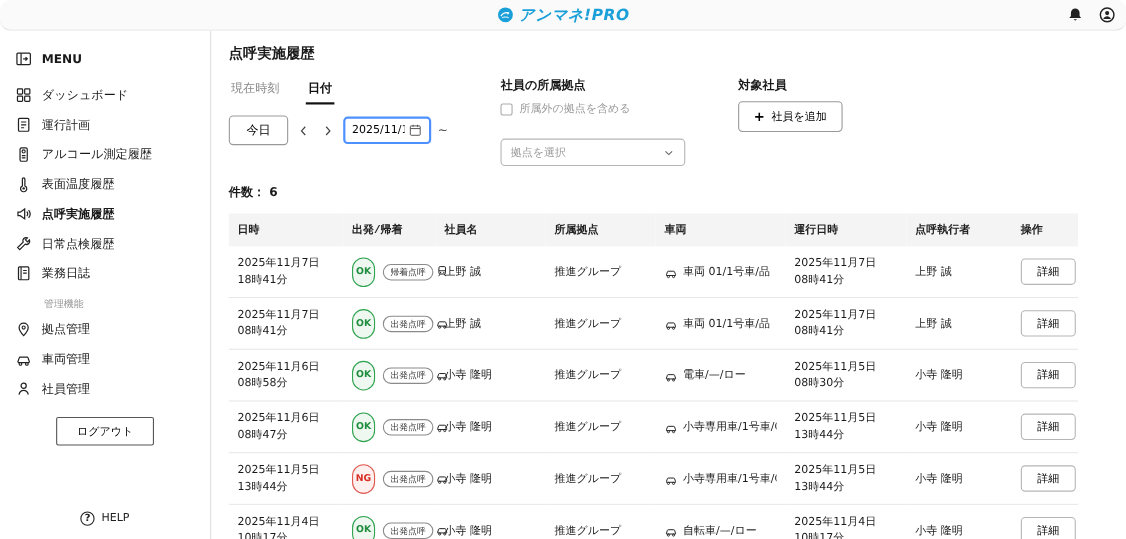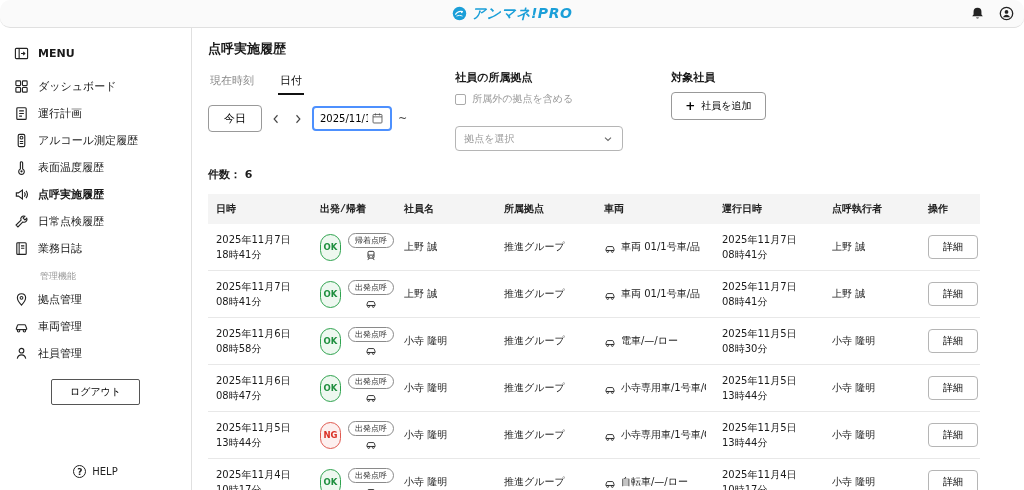--- a/index.html
+++ b/index.html
@@ -29,21 +29,21 @@
   .logout-btn { margin:12px auto 0; border:1px solid #555; background:#fff; padding:5px 18px; font-size:10px; border-radius:2px; cursor:pointer; }
   .help { margin-top:auto; display:flex; align-items:center; gap:6px; justify-content:center; padding:12px; font-size:10px; color:#222; cursor:pointer; }
   .qmark { width:13px; height:13px; border:1.3px solid #222; border-radius:50%; display:inline-flex; align-items:center; justify-content:center; font-size:9px; font-weight:bold; }
 
   
   .main { flex:1; padding:12px 24px 0 16px; overflow:hidden; }
   .page-title { font-size:13px; font-weight:bold; margin-bottom:12px; }
   .filters { display:flex; gap:48px; align-items:flex-start; }
   .tabs { display:flex; gap:22px; margin-bottom:10px; }
   .tab { padding:3px 2px 5px; color:#888; cursor:pointer; font-size:11px; border-bottom:2px solid transparent; }
-  .tab.active { color:#111; font-weight:normal; border-bottom:2px solid #111;text-align:right; }
+  .tab.active { color:#111; font-weight:bold; border-bottom:2px solid #111;text-align:right; }
   .date-row { display:flex; align-items:center; gap:6px; }
   .btn { border:1px solid #999; background:#fff; border-radius:4px; padding:5px 15px; font-size:11px; cursor:pointer; }
   .chev-btn { border:none; background:none; padding:2px 2px; cursor:pointer; display:flex; }
   .date-input { display:flex; align-items:center; border:1px solid #b5b5b5; border-radius:4px; height:25px; padding:0 6px; width:80px; background:#fff; gap:3px; }
   .date-input.focused { border:2px solid #4d90fe; }
   .date-input input { border:none; outline:none; width:100%; font-size:10px; font-family:inherit; background:transparent; }
   .tilde { color:#444; font-size:11px; }
   .flabel { font-weight:bold; margin-bottom:7px; font-size:11px; }
   .chk-row { display:flex; align-items:center; gap:6px; color:#999; font-size:10px; margin-bottom:7px; cursor:pointer; }
   .checkbox { width:11px; height:11px; border:1px solid #aaa; border-radius:2px; background:#fff; flex:none; }
@@ -54,21 +54,21 @@
 
   
   table { border-collapse:collapse; width:772px; table-layout:fixed; font-size:10px; }
   thead th { background:#f4f4f4; text-align:left; padding:8px 8px; font-weight:bold; color:#222; font-size:10px;font-family:Liberation Mono, monospace; }
   tbody td { padding:8px 8px; border-bottom:1px solid #e8e8e8; vertical-align:middle; }
   .dt span { display:block; line-height:1.5; }
   .status-wrap { display:flex; align-items:center; gap:7px; }
   .pill { display:inline-flex; align-items:center; justify-content:center; min-width:21px; height:27px; border-radius:999px; font-size:8.5px; font-weight:bold; padding:0 4px; }
   .pill.ok { color:#1e8e3e; border:1.5px solid #2fa34f; background:#eef8f0; }
   .pill.ng { color:#d93025; border:1.5px solid #e05a50; background:#fdf0ef; }
-  .call { display:flex; flex-direction:column; align-items:center; gap:2px; }
+  .call { display:flex; flex-direction:row; align-items:center; gap:2px; }
   .call-badge { border:1px solid #8a8a8a; border-radius:999px; padding:1px 6px; font-size:8px; color:#333; background:#fff; white-space:nowrap; }
   .vehicle { display:flex; align-items:flex-end; gap:5px; white-space:nowrap; overflow:hidden; }
   .detail-btn { border:1px solid #b5b5b5; background:#fff; border-radius:4px; padding:4px 0; width:50px; font-size:10px; cursor:pointer; }
 
   .i16 { width:15px; height:15px; flex:none; }
   .i13 { width:13px; height:13px; flex:none; }
   .i12 { width:12px; height:12px; flex:none; }
 </style>
 </head>
 <body>

